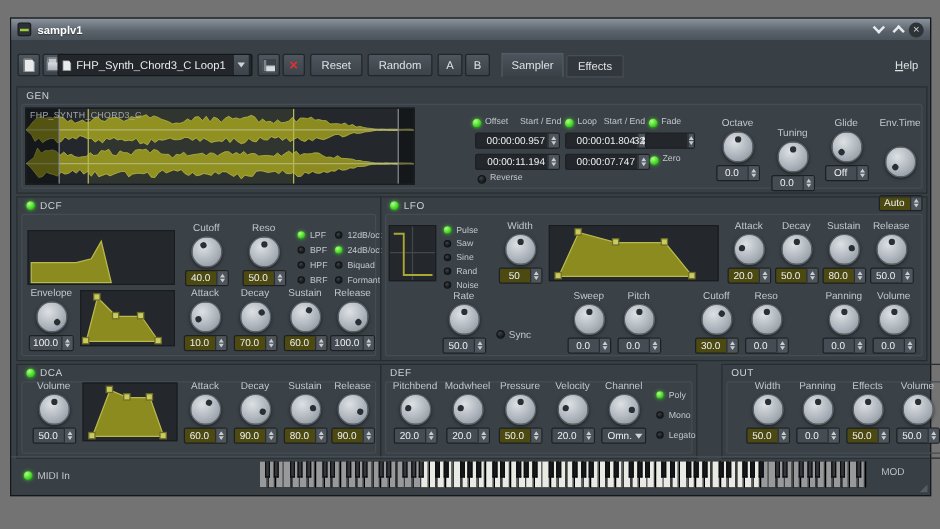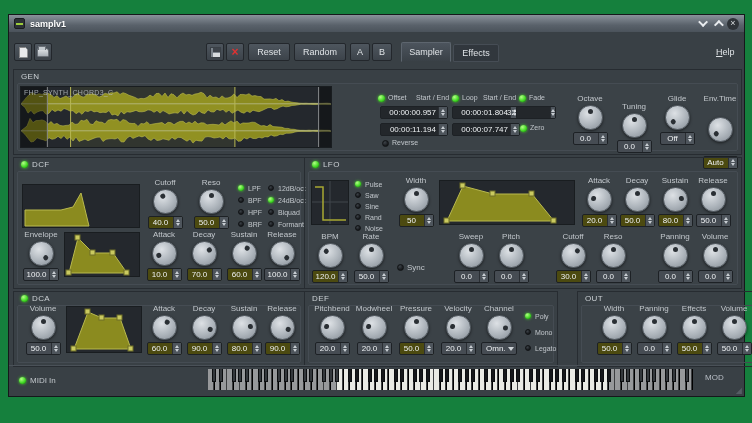--- a/index.html
+++ b/index.html
@@ -1,18 +1,18 @@
 <!DOCTYPE html>
 <html><head>
 <meta charset="utf-8">
 <style>
   * { margin:0; padding:0; box-sizing:border-box; }
   html,body { background:#000; }
   body { font-family:"Liberation Sans", sans-serif; }
-  .screen { position:relative; width:752px; height:423px; background:#15803d; overflow:hidden; }
+  .screen { position:relative; width:752px; height:423px; background:#737373; overflow:hidden; }
   .window { position:absolute; left:8px; top:14px; width:737px; height:383px;
             background:#394045; border:1px solid #15181b; }
   
   .titlebar { position:absolute; left:0; top:0; right:0; height:17px;
               background:linear-gradient(#8a929b,#59616a 60%,#4b535b);
               display:flex; align-items:center; padding:0 5px; gap:5px; }
   .app-icon { width:11px; height:11px; border-radius:2px; background:#2c3136;
               border:1px solid #1a1d20; position:relative; flex:0 0 auto; }
   .app-icon::after { content:""; position:absolute; left:1px; right:1px; top:4px; height:2px;
                      background:#9ccc3a; }
@@ -121,20 +121,27 @@
       <span class="closebtn">×</span>
     </span>
   </div>
 
   <div class="tbtn icon" style="left:5px;">
         <span class="icon-page"></span>
       </div>
   <div class="tbtn icon" style="left:25px;">
         <span class="icon-open"></span>
       </div>
+  <div class="combo">
+    <span class="icon-page"></span>
+    <span class="combo-text">FHP_Synth_Chord3_C Loop1</span>
+    <span class="combo-arrow-box">
+          <span class="arrow-dn"></span>
+        </span>
+  </div>
   <div class="tbtn icon" style="left:197px;">
         <span class="icon-save"></span>
       </div>
   <div class="tbtn icon" style="left:217px;">
         <span class="icon-x">×</span>
       </div>
   <div class="tbtn" style="left:239px;width:42px;">Reset</div>
   <div class="tbtn" style="left:285px;width:52px;">Random</div>
   <div class="tbtn" style="left:341px;width:20px;">A</div>
   <div class="tbtn" style="left:363px;width:20px;">B</div>
@@ -573,35 +580,20 @@
           </div>
           <div class="spin">
             <span class="spin-val">50.0</span>
             <span class="spin-btns">
               <i class="tri-up"></i>
               <i class="tri-dn"></i>
             </span>
           </div>
         </div>
 
-    <div class="param" style="left:5px;top:74px;width:40px;">
-          <div class="p-label">BPM</div>
-          <div class="knob">
-            <div class="knob-rot" style="transform: rotate(-45deg);">
-              <div class="knob-dot"></div>
-            </div>
-          </div>
-          <div class="spin hl">
-            <span class="spin-val">120.0</span>
-            <span class="spin-btns">
-              <i class="tri-up"></i>
-              <i class="tri-dn"></i>
-            </span>
-          </div>
-        </div>
     <div class="param" style="left:46px;top:74px;width:40px;">
           <div class="p-label">Rate</div>
           <div class="knob">
             <div class="knob-rot" style="transform: rotate(0deg);">
               <div class="knob-dot"></div>
             </div>
           </div>
           <div class="spin">
             <span class="spin-val">50.0</span>
             <span class="spin-btns">

